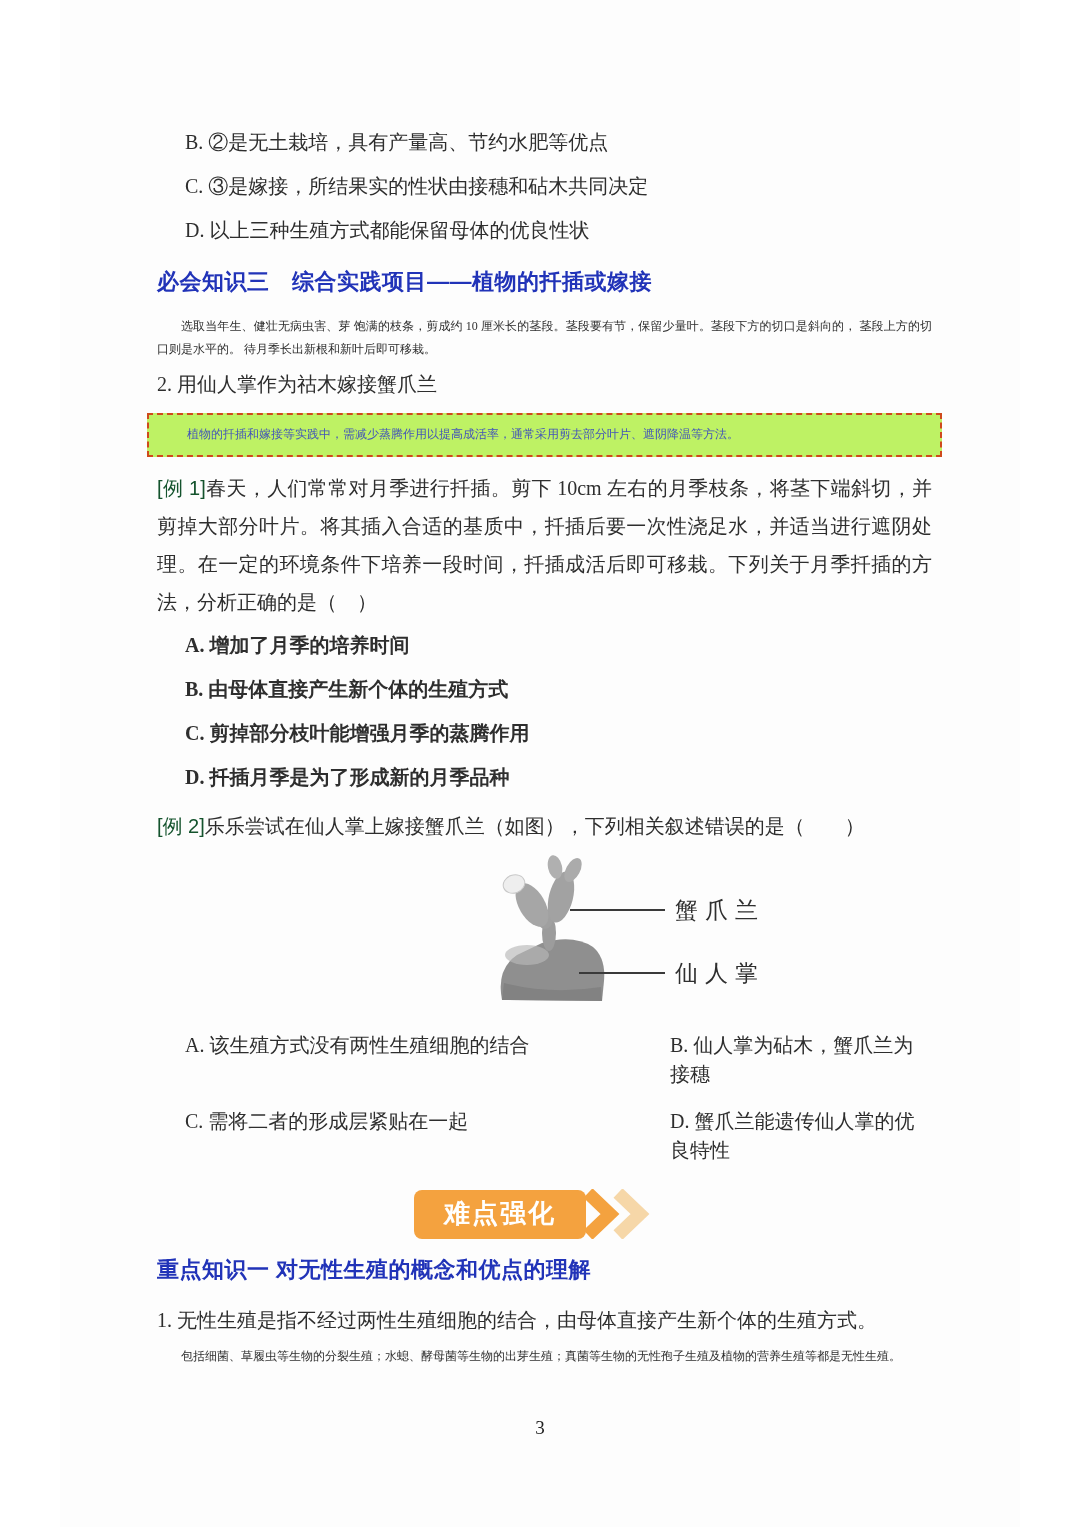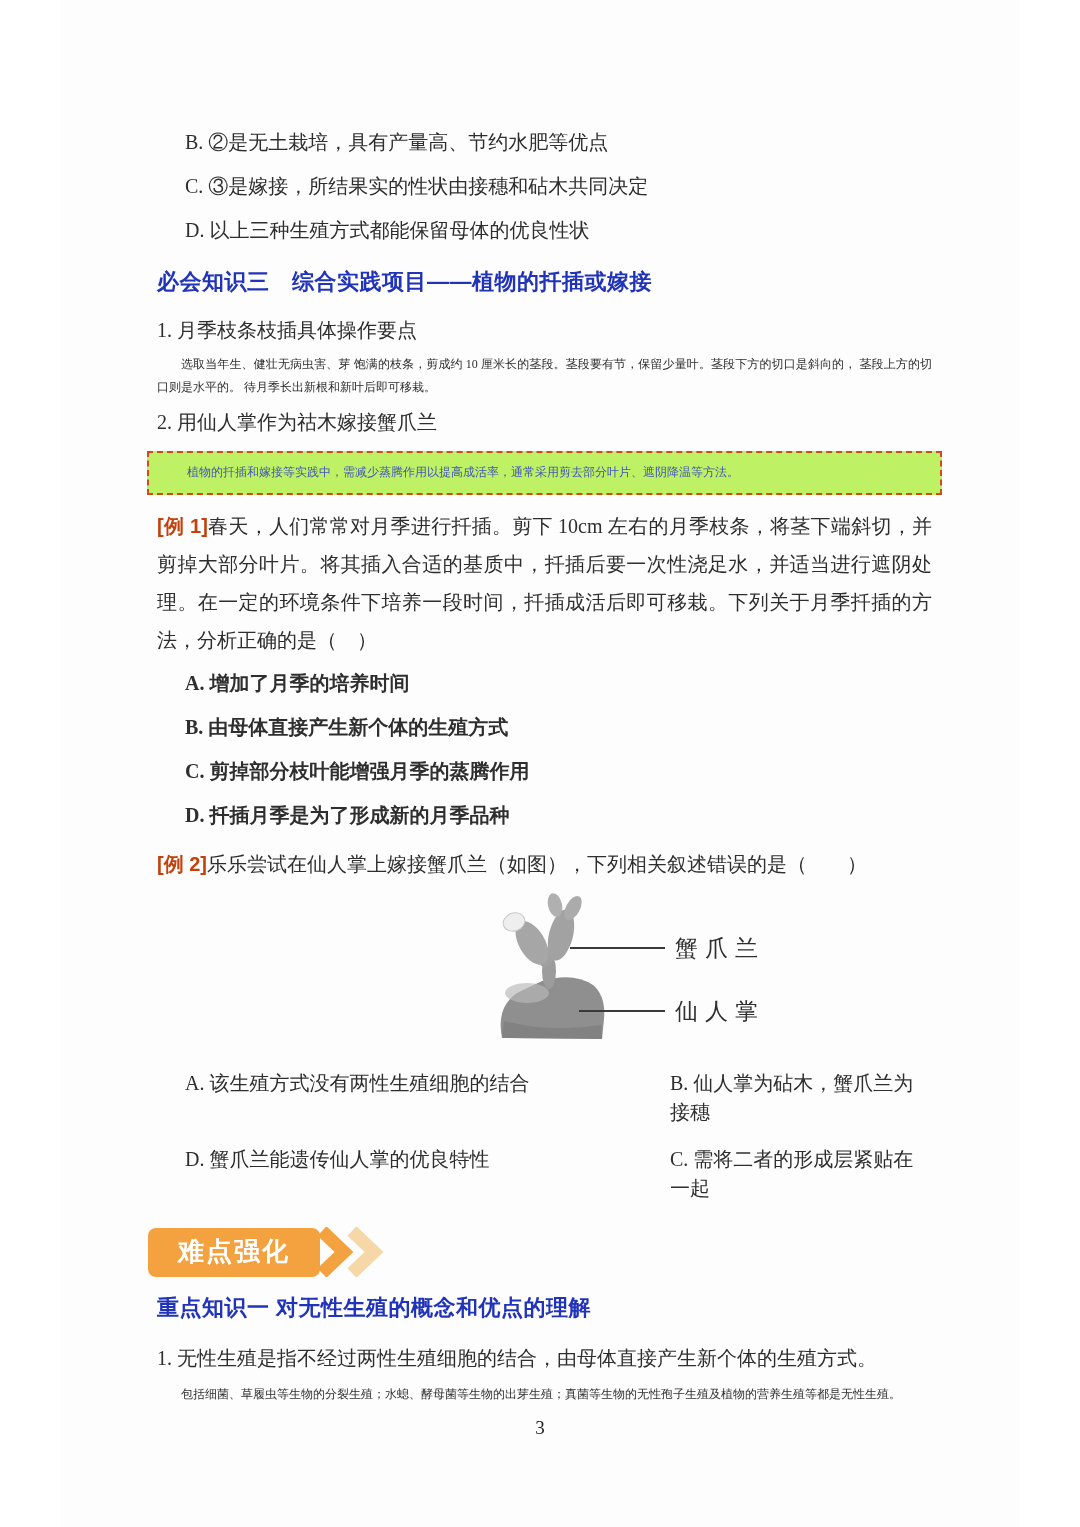--- a/index.html
+++ b/index.html
@@ -33,33 +33,33 @@
     margin:14px -10px 12px -10px;
     background:#bef264;
     border:2px dashed #cf4a1c;
     padding:8px 14px 10px 14px;
   }
   .note .para { color:#4355b8; margin:0; }
 
   .example { font-size:20px; line-height:1.9; text-align:justify; margin:0 0 10px 0; }
   .example .marker {
     font-family:"Liberation Sans","DejaVu Sans",sans-serif;
-    font-weight:bold; color:#c2410c;
+    font-weight:normal; color:#14532d;
   }
   .ex-options { margin:4px 0 10px 0;font-weight:bold; }
 
   .figure-wrap { margin:6px 0 12px 330px; }
 
   .ex2-options {
     display:grid; grid-template-columns:485px auto;
     grid-row-gap:18px; margin:2px 0 24px 28px;
     font-size:20px; line-height:1.45;
   }
 
-  .badge-row { display:flex; align-items:center; height:50px; margin:10px 0 16px -9px; }
+  .badge-row { display:flex; align-items:center; height:50px; margin:10px 0 16px -9px;justify-content:center; }
   .badge {
     background:#f4a23f; color:#ffffff;
     font-family:"Liberation Sans","DejaVu Sans",sans-serif;
     font-weight:bold; font-size:26px; letter-spacing:2px;
     padding:6px 30px 8px 30px; border-radius:8px;
   }
   .chevrons { margin-left:-6px; }
 
   .key-heading {
     font-family:"Liberation Sans","DejaVu Sans",sans-serif;
@@ -85,21 +85,20 @@
   <div class="content">
 
     <div class="prev-options">
       <div class="option-line">B. ②是无土栽培，具有产量高、节约水肥等优点</div>
       <div class="option-line">C. ③是嫁接，所结果实的性状由接穗和砧木共同决定</div>
       <div class="option-line">D. 以上三种生殖方式都能保留母体的优良性状</div>
     </div>
 
     <div class="sec-heading">必会知识三　综合实践项目——植物的扦插或嫁接</div>
 
-    <div class="item-title">1. 月季枝条枝插具体操作要点</div>
     <div class="para">选取当年生、健壮无病虫害、芽 饱满的枝条，剪成约 10 厘米长的茎段。茎段要有节，保留少量叶。茎段下方的切口是斜向的， 茎段上方的切口则是水平的。 待月季长出新根和新叶后即可移栽。</div>
 
     <div class="item-title">2. 用仙人掌作为祜木嫁接蟹爪兰</div>
 
     <div class="note">
       <div class="para">植物的扦插和嫁接等实践中，需减少蒸腾作用以提高成活率，通常采用剪去部分叶片、遮阴降温等方法。</div>
     </div>
 
     <div class="example">
       <span class="marker">[例 1]</span><span>春天，人们常常对月季进行扦插。剪下 10cm 左右的月季枝条，将茎下端斜切，并剪掉大部分叶片。将其插入合适的基质中，扦插后要一次性浇足水，并适当进行遮阴处理。在一定的环境条件下培养一段时间，扦插成活后即可移栽。下列关于月季扦插的方法，分析正确的是（　）</span>
@@ -134,22 +133,22 @@
         <line x1="92" y1="118" x2="178" y2="118" stroke="#3a3a3a" stroke-width="2.2"></line>
 
         <text x="188" y="63" class="fig-label">蟹爪兰</text>
         <text x="188" y="126" class="fig-label">仙人掌</text>
       </svg>
     </div>
 
     <div class="ex2-options">
       <div>A. 该生殖方式没有两性生殖细胞的结合</div>
       <div>B. 仙人掌为砧木，蟹爪兰为接穗</div>
+      <div>C. 需将二者的形成层紧贴在一起</div>
       <div>D. 蟹爪兰能遗传仙人掌的优良特性</div>
-      <div>C. 需将二者的形成层紧贴在一起</div>
     </div>
 
     <div class="badge-row">
       <div class="badge">难点强化</div>
       <svg class="chevrons" width="86" height="50" viewBox="0 0 86 50">
         <path d="M8,4 L30,25 L8,46" fill="none" stroke="#f4a23f" stroke-width="13"></path>
         <path d="M38,4 L60,25 L38,46" fill="none" stroke="#f6d7a8" stroke-width="13"></path>
       </svg>
     </div>
 

